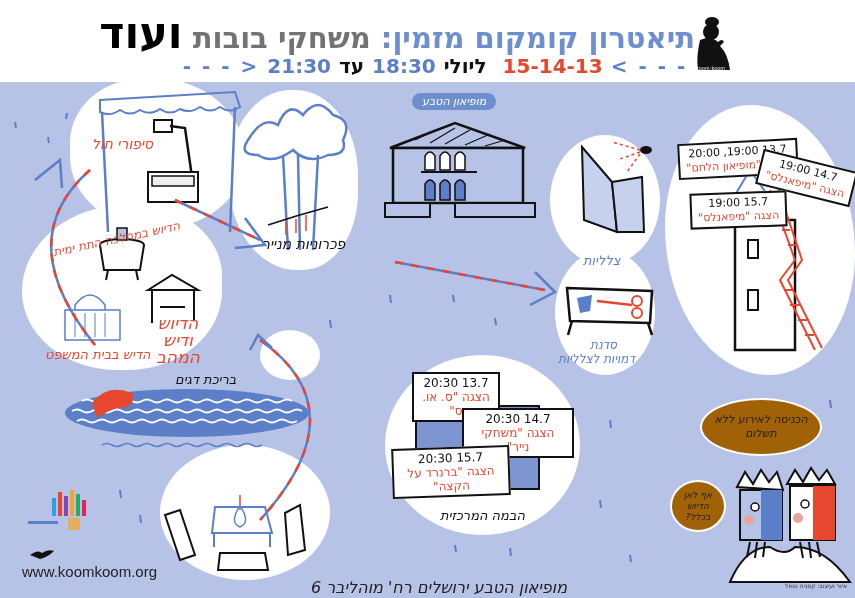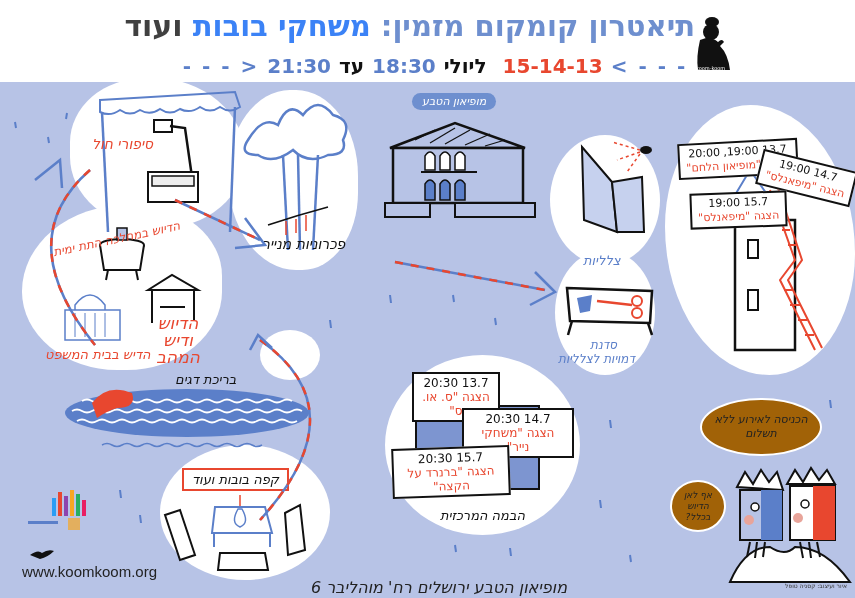--- a/index.html
+++ b/index.html
@@ -8,22 +8,22 @@
   .poster { position: absolute; left: 0; top: 0; width: 855px; height: 598px; background: #ffffff; }
   .bg { position: absolute; left: 0; top: 82px; width: 855px; height: 516px; background: #b7c3e6; }
   .blob { position: absolute; background: #ffffff; border-radius: 50%; }
   .abs { position: absolute; }
   .hw { font-family: "DejaVu Sans", sans-serif; font-style: oblique; direction: rtl; white-space: nowrap; }
   .red { color: #e8472f; }
   .blk { color: #111111; }
   .blu { color: #5b7fc9; }
   .title-row { position: absolute; top: 8px; right: 160px; direction: rtl; white-space: nowrap; font-weight: bold; font-size: 29px; }
   .title-row .t1 { color: #6e8fcf; }
-  .title-row .t2 { color: #3b82f6; }
-  .title-row .t3 { color: #404040; font-size: 30px; }
+  .title-row .t2 { color: #737373; }
+  .title-row .t3 { color: #000000; font-size: 43px; }
   .date-row { position: absolute; top: 54px; left: 160px; width: 550px; display: flex; justify-content: center; gap: 8px; direction: ltr; font-weight: bold; font-size: 20px; white-space: nowrap; align-items: center; }
   .sign { position: absolute; background: #ffffff; border: 2px solid #111; padding: 2px 6px; text-align: center; font-size: 11px; line-height: 14px; }
   .sign .time { color: #111; direction: ltr; display: block; }
   .sign .show { color: #e8472f; direction: rtl; display: block; }
   .pill { position: absolute; background: #6e8fcf; color: #fff; border-radius: 12px; padding: 2px 10px; font-size: 11px; direction: rtl; font-style: oblique; }
   .bubble { position: absolute; background: #a16207; border: 2px solid #ffffff; border-radius: 50%; display: flex; align-items: center; justify-content: center; text-align: center; font-size: 11px; line-height: 14px; color: #222; direction: rtl; font-style: oblique; }
   .url { position: absolute; left: 22px; top: 563px; font-family: "Liberation Sans", sans-serif; font-weight: normal; font-size: 15px; color: #222; }
   .address { position: absolute; right: 288px; top: 578px; font-size: 16px; color: #222; direction: rtl; font-style: oblique; white-space: nowrap; }
   .credit { position: absolute; right: 8px; top: 582px; font-size: 6px; color: #333; direction: rtl; }
   svg { position: absolute; overflow: visible; }
@@ -212,21 +212,20 @@
       <path d="M10 28 q5 -3 10 0 t10 0 t10 0 t10 0 t10 0 t10 0 t10 0 t10 0 t10 0 t10 0 t10 0 t10 0 t10 0 t10 0 t10 0 t10 0 t10 0 t10 0 t10 0 t10 0 t10 0 t10 0 t10 0"></path>
       <path d="M15 38 q5 -3 10 0 t10 0 t10 0 t10 0 t10 0 t10 0 t10 0 t10 0 t10 0 t10 0 t10 0 t10 0 t10 0 t10 0 t10 0 t10 0 t10 0 t10 0 t10 0 t10 0 t10 0 t10 0"></path>
     </g>
     <g stroke="#5b7fc9" stroke-width="1.5" fill="none">
       <path d="M40 62 q5 -3 10 0 t10 0 t10 0 t10 0 t10 0 t10 0 t10 0 t10 0 t10 0 t10 0 t10 0 t10 0 t10 0 t10 0 t10 0 t10 0"></path>
     </g>
     <path d="M30 20 Q45 0 70 10 Q75 25 55 25 Q45 28 35 35 Z" fill="#e8472f"></path>
   </svg>
   <div class="abs hw blk" style="left:175px;top:372px;font-size:13px;">בריכת דגים</div>
 
-  <div class="abs hw blk" style="left:182px;top:468px;font-size:13px;background:#fff;border:2px solid #e8472f;padding:2px 8px;">קפה בובות ועוד</div>
   <svg style="left:160px;top:495px;width:165px;height:75px;" viewBox="0 0 165 75">
     <line x1="80" y1="0" x2="80" y2="12" stroke="#e8472f" stroke-width="1.5"></line>
     <polygon points="55,12 105,12 112,38 52,38" fill="none" stroke="#5b7fc9" stroke-width="2"></polygon>
     <line x1="54" y1="38" x2="54" y2="52" stroke="#5b7fc9" stroke-width="2"></line>
       <line x1="110" y1="38" x2="110" y2="52" stroke="#5b7fc9" stroke-width="2"></line>
     <path d="M78 14 Q70 28 80 32 Q90 28 82 14 Z" fill="none" stroke="#5b7fc9" stroke-width="1.5"></path>
     <polygon points="5,20 20,15 35,60 20,65" fill="#fff" stroke="#111" stroke-width="2"></polygon>
     <polygon points="125,18 140,10 145,55 128,60" fill="#fff" stroke="#111" stroke-width="2"></polygon>
     <polygon points="60,58 105,58 108,75 58,75" fill="#fff" stroke="#111" stroke-width="2"></polygon>
   </svg>

